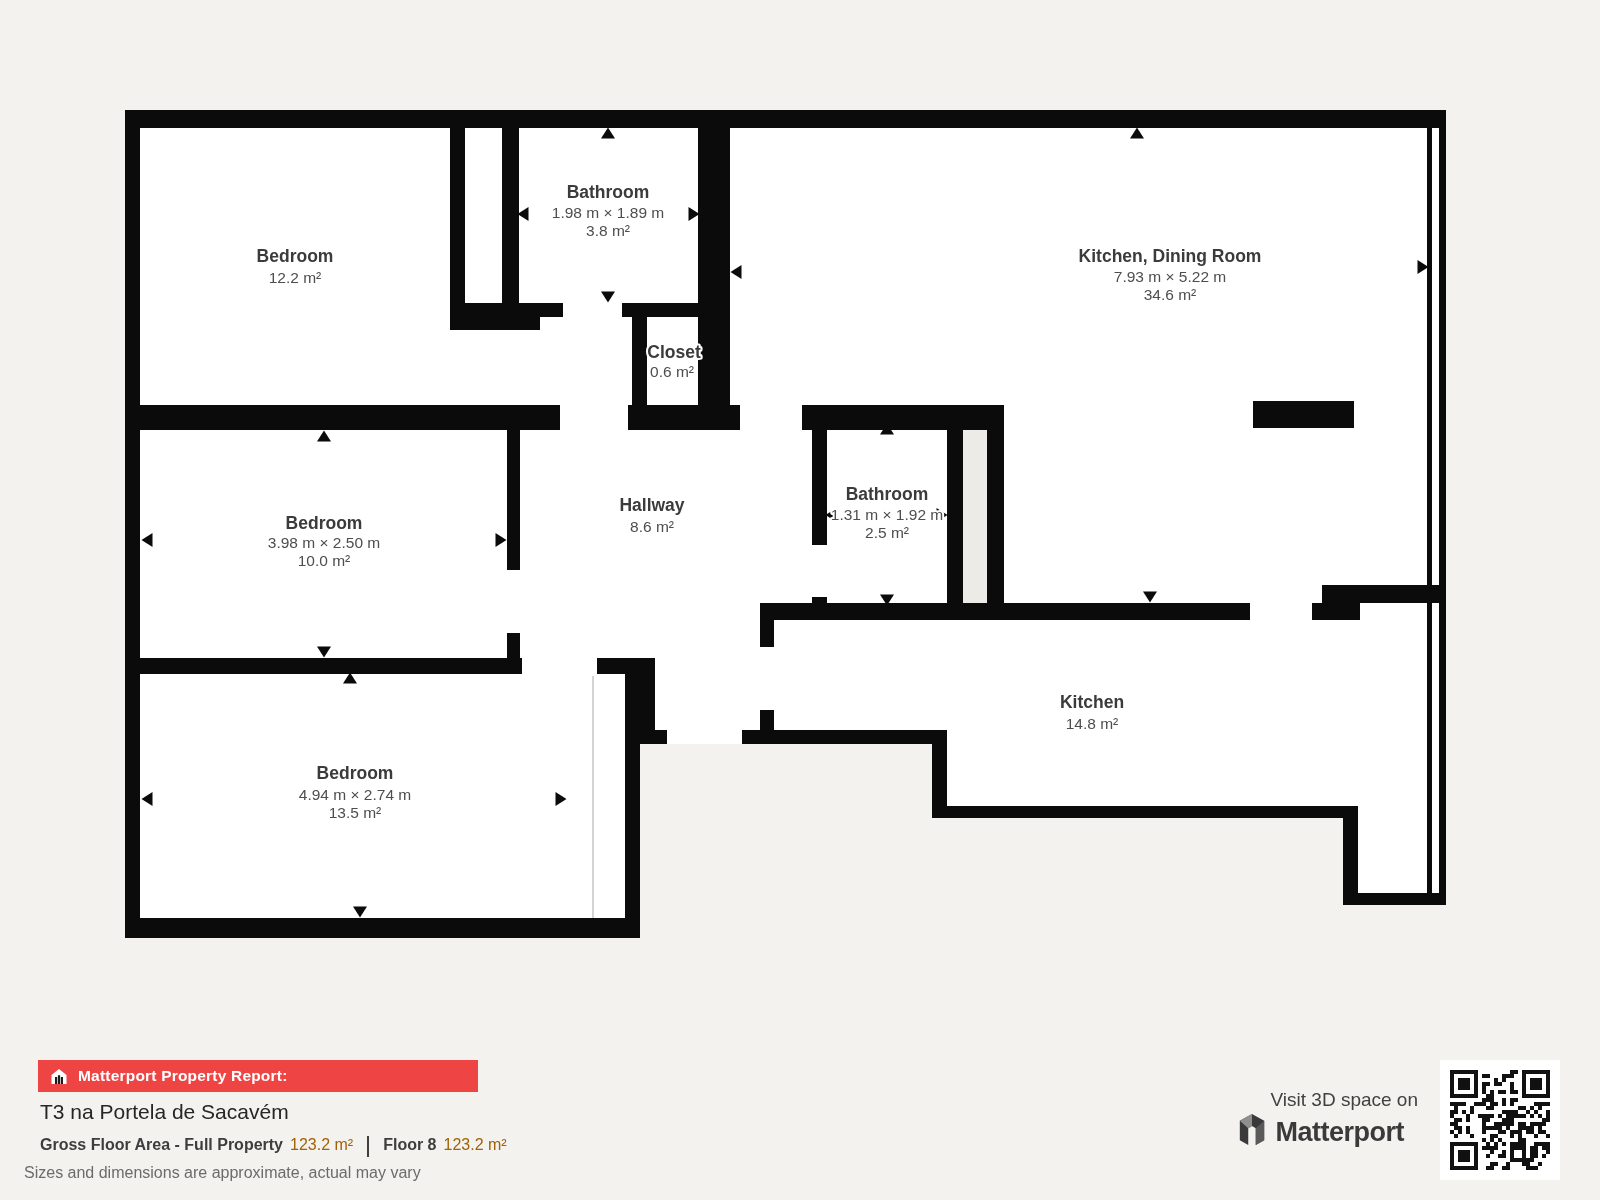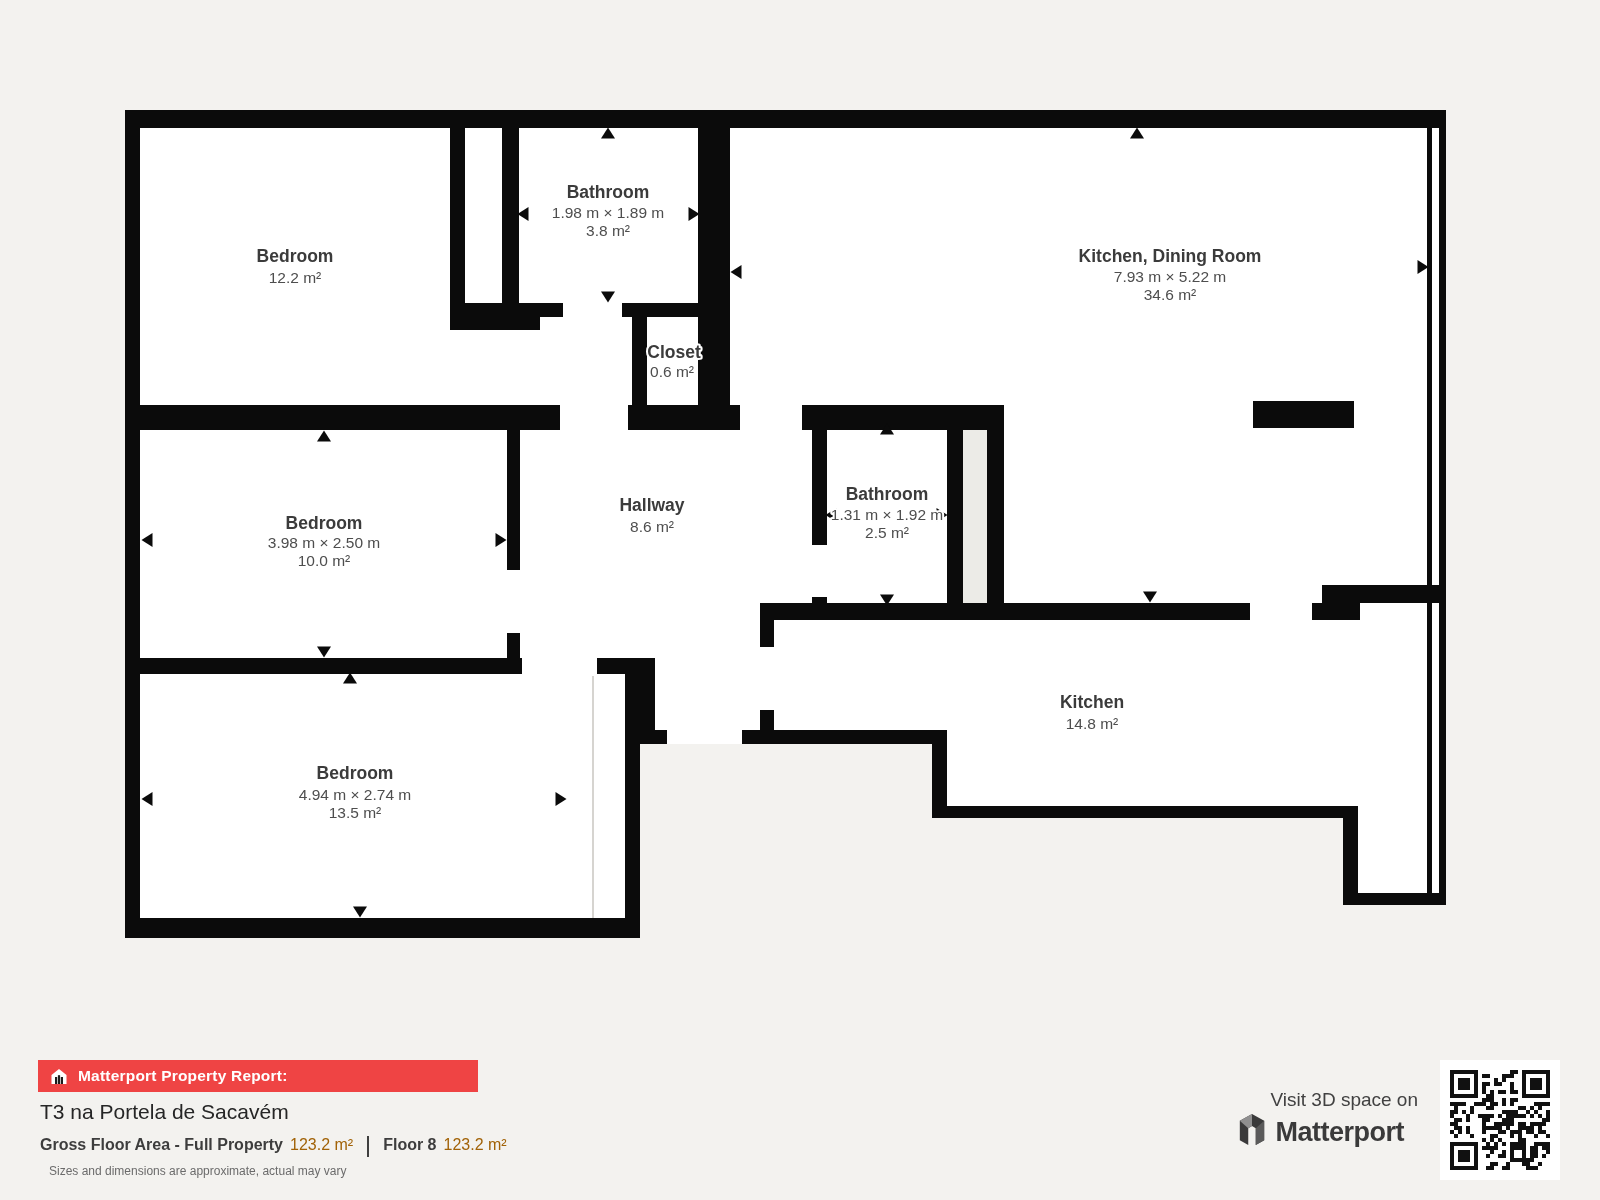--- a/index.html
+++ b/index.html
@@ -37,22 +37,22 @@
   .gfa-row{
     position:absolute;left:40px;top:1136px;
     display:flex;align-items:baseline;font-size:16px;color:#3d3d3d;
   }
   .gfa-row .lbl{font-weight:bold;color:#3d3d3d;}
   .gfa-row .val{font-weight:normal;color:#a16207;margin-left:7px;}
   .gfa-divider{
     width:2px;height:21px;background:#3f3f3f;margin:0 14px;align-self:center;
   }
   .disclaimer{
-    position:absolute;left:49px;top:1164px;
-    font-size:12px;color:#6b6b6b;text-align:center;
+    position:absolute;left:24px;top:1164px;
+    font-size:16px;color:#6b6b6b;text-align:center;
   }
   
   .visit-text{
     position:absolute;right:182px;top:1089px;
     font-size:19px;color:#414141;white-space:nowrap;
   }
   .brand-row{
     position:absolute;right:196px;top:1112px;
     display:flex;align-items:flex-end;
   }

